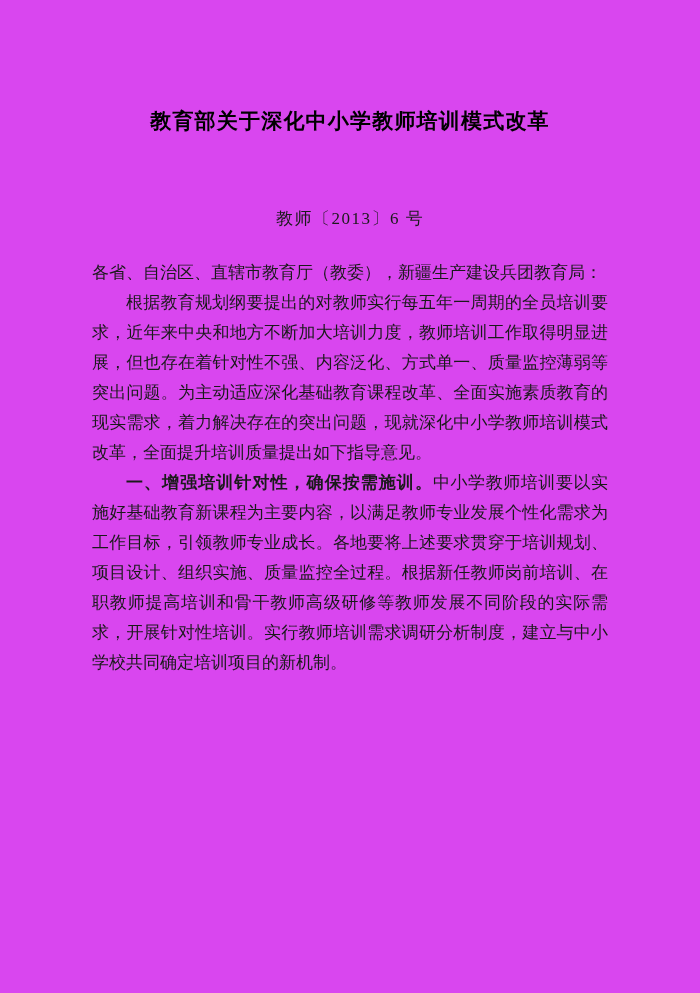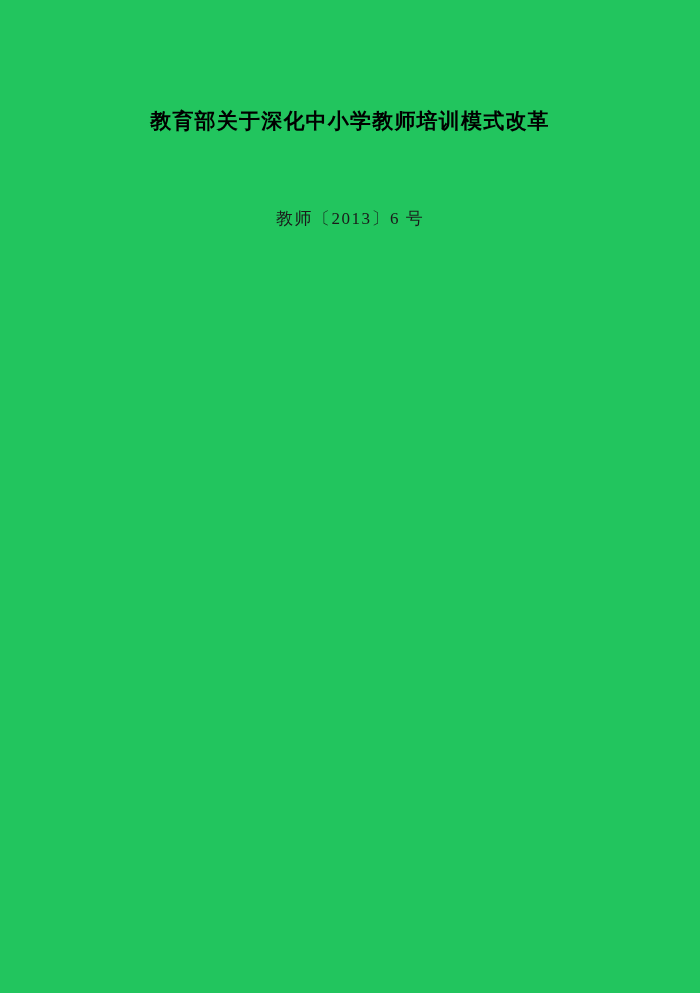--- a/index.html
+++ b/index.html
@@ -4,21 +4,21 @@
 <style>
   html, body {
     margin: 0;
     padding: 0;
     background: #ffffff;
   }
   .page {
     position: relative;
     width: 700px;
     height: 993px;
-    background: #22c55e;
+    background: #d946ef;
     overflow: hidden;
     color: #1a1a1a;
   }
   .title {
     position: absolute;
     top: 104px;
     left: 0;
     width: 700px;
     margin: 0;
     text-align: center;
@@ -72,19 +72,22 @@
 <div class="page">
 
   <h1 class="title">
     <div class="title-line">教育部关于深化中小学教师培训模式改革</div>
   </h1>
 
   <div class="docnum">教师〔2013〕6 号</div>
 
   <div class="body-text">
 
+    <p class="para salutation">各省、自治区、直辖市教育厅（教委），新疆生产建设兵团教育局：</p>
 
+    <p class="para"><span class="lead"></span><span class="text">根据教育规划纲要提出的对教师实行每五年一周期的全员培训要求，近年来中央和地方不断加大培训力度，教师培训工作取得明显进展，但也存在着针对性不强、内容泛化、方式单一、质量监控薄弱等突出问题。为主动适应深化基础教育课程改革、全面实施素质教育的现实需求，着力解决存在的突出问题，现就深化中小学教师培训模式改革，全面提升培训质量提出如下指导意见。</span></p>
 
+    <p class="para"><span class="lead">一、增强培训针对性，确保按需施训。</span><span class="text">中小学教师培训要以实施好基础教育新课程为主要内容，以满足教师专业发展个性化需求为工作目标，引领教师专业成长。各地要将上述要求贯穿于培训规划、项目设计、组织实施、质量监控全过程。根据新任教师岗前培训、在职教师提高培训和骨干教师高级研修等教师发展不同阶段的实际需求，开展针对性培训。实行教师培训需求调研分析制度，建立与中小学校共同确定培训项目的新机制。</span></p>
 
 
   </div>
 
 </div>
 
 </body></html>

